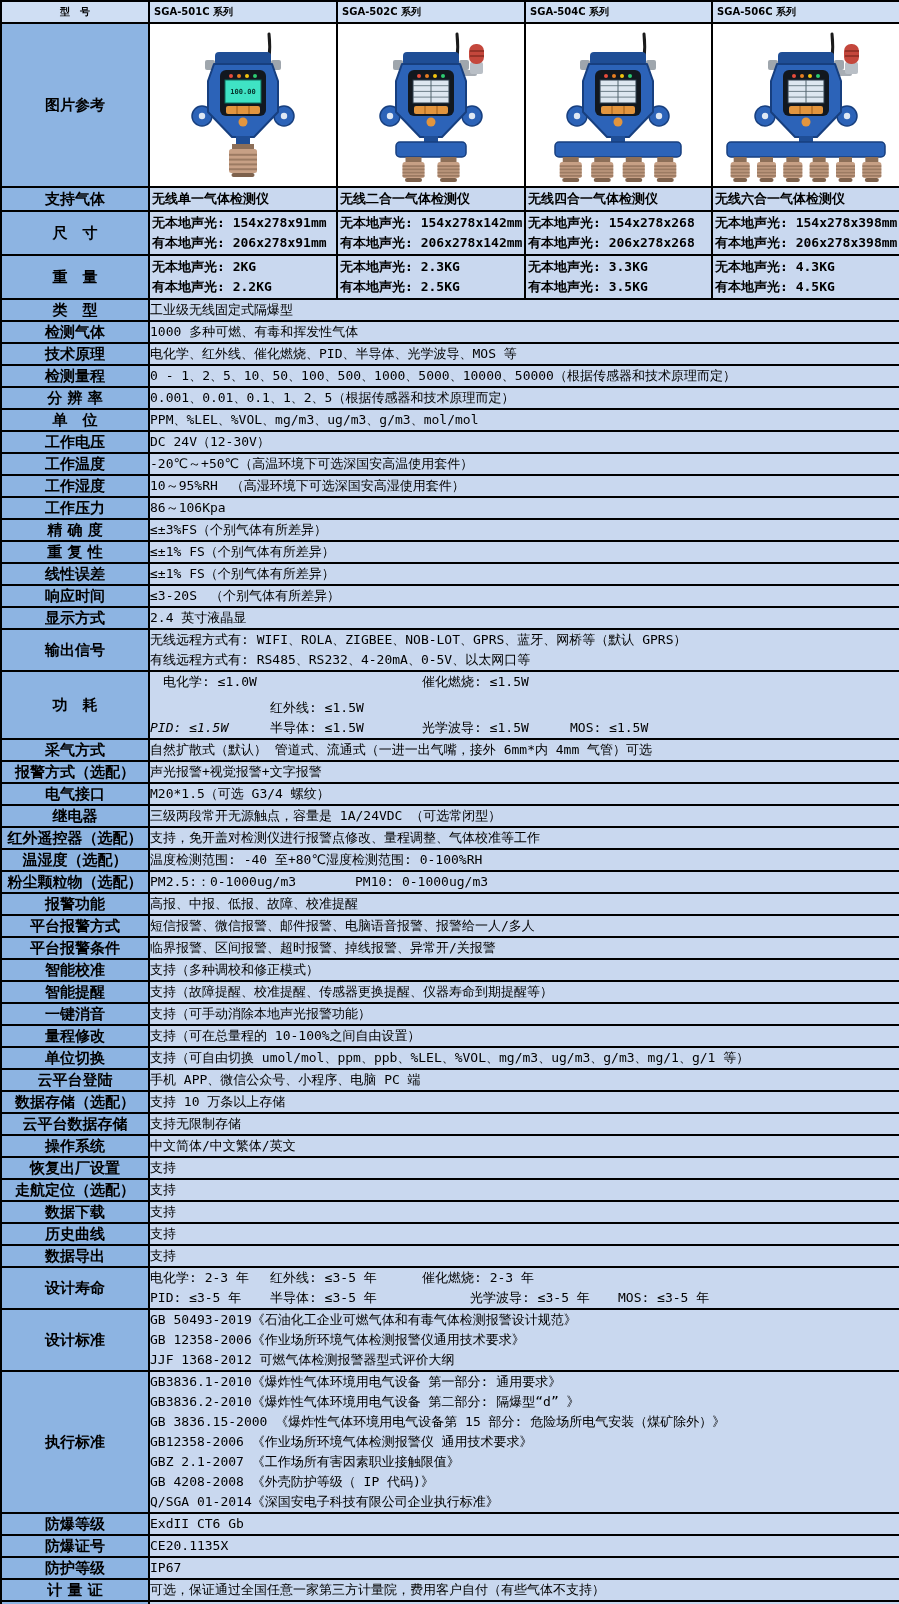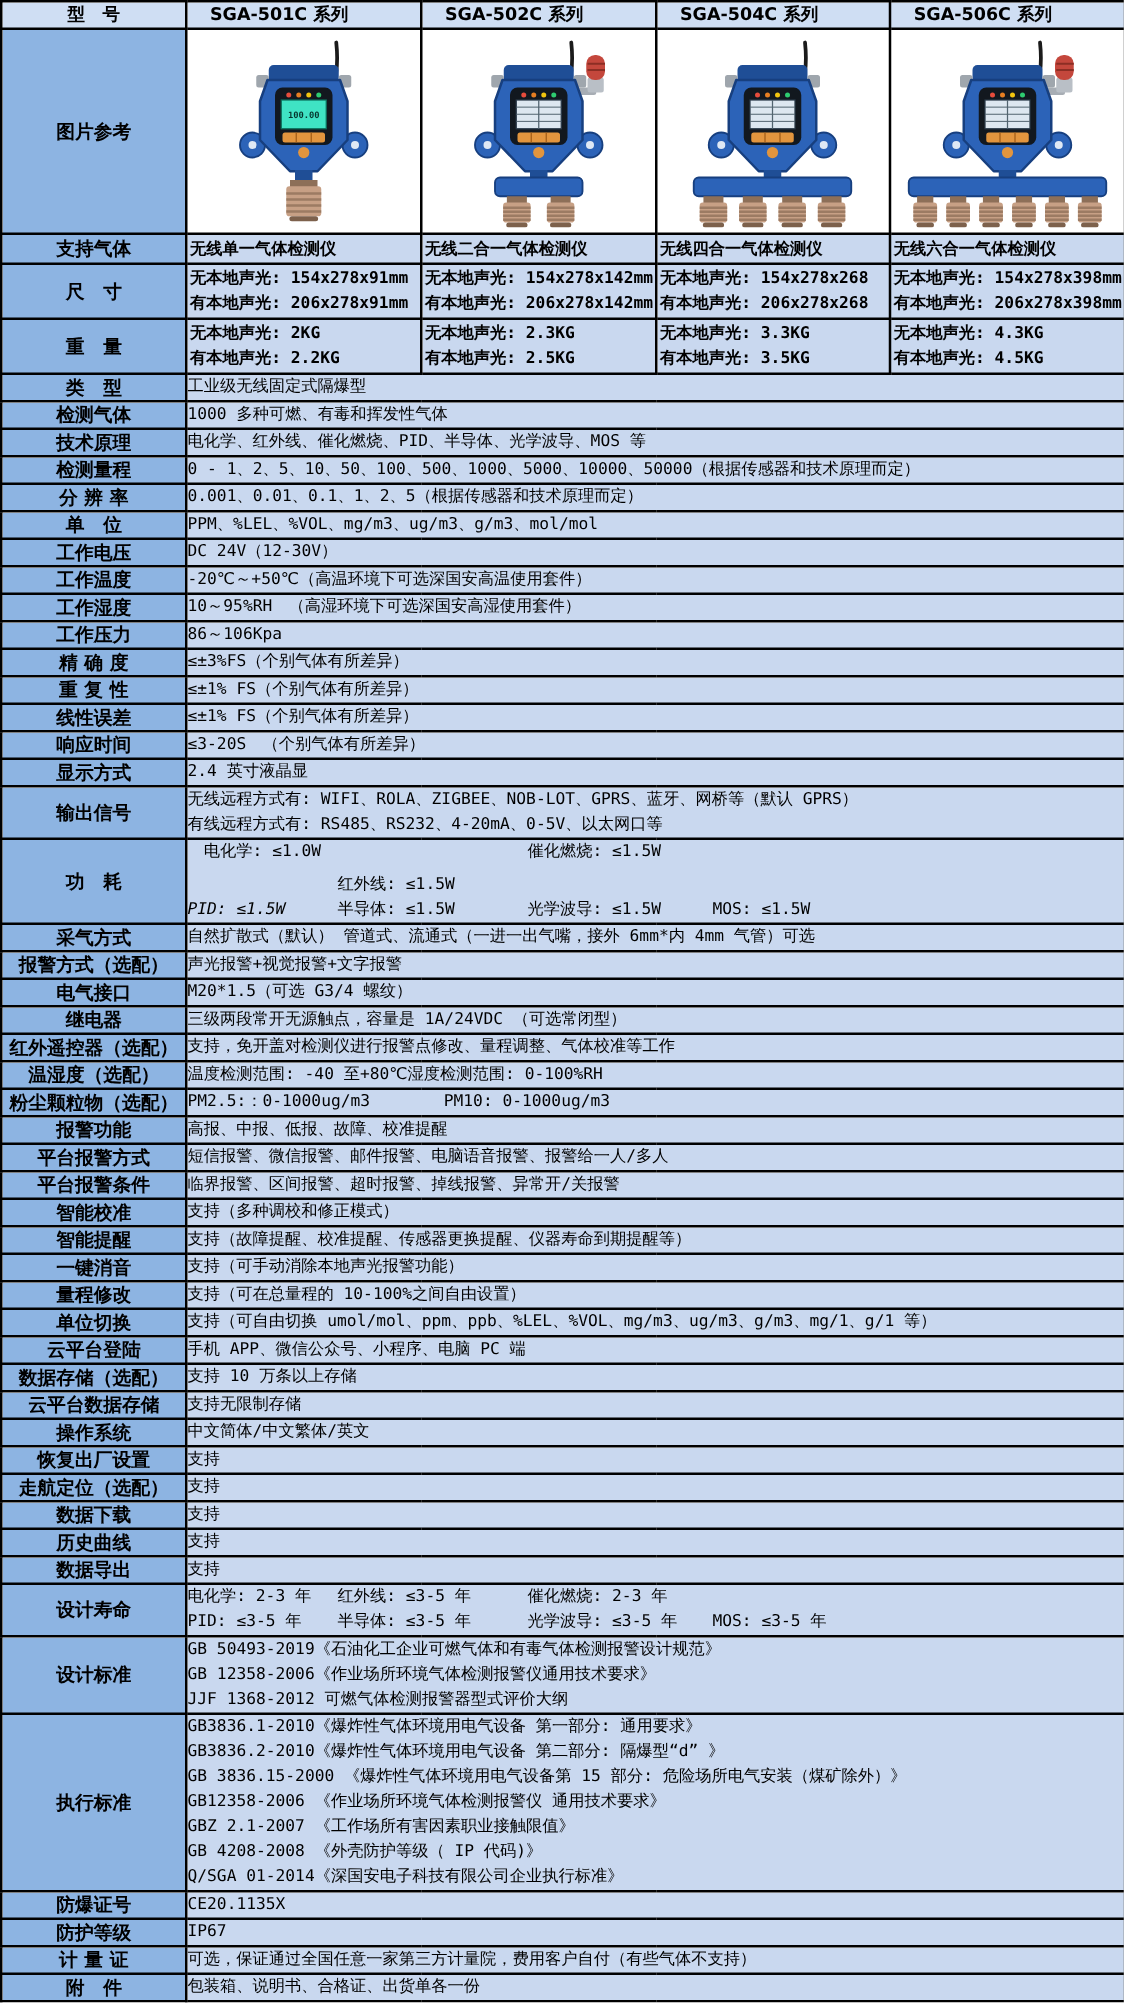--- a/index.html
+++ b/index.html
@@ -1,20 +1,20 @@
 <!DOCTYPE html>
 <html style="--label-bg: #8DB4E2; --value-bg: #C9D8EF; --header-bg: #CFDEF3; --border: #000000;"><head>
 <meta charset="utf-8">
 <style>
   html,body{margin:0;padding:0;background:#fff;}
   body{font-family:"DejaVu Sans","Liberation Sans",sans-serif;color:#000;}
   table{border-collapse:collapse;width:899px;table-layout:fixed;}
   td{border:2px solid var(--border,#000);overflow:hidden;vertical-align:middle;}
   .lbl{background:var(--label-bg,#8DB4E2);text-align:center;font-weight:bold;font-size:15px;padding:0 2px;white-space:nowrap;}
-  .hdr{background:var(--header-bg,#CFDEF3);font-weight:bold;font-size:14px;height:20px;padding:0 18px;white-space:nowrap;}
+  .hdr{background:var(--header-bg,#CFDEF3);font-weight:bold;font-size:10px;height:20px;padding:0 4px;white-space:nowrap;}
   .img-cell{background:#fff;height:159px;text-align:center;padding:0;}
   .cmp{background:var(--value-bg,#C9D8EF);text-align:left;font-size:13px;font-weight:bold;height:20px;padding:1px 2px;
        font-family:"DejaVu Sans Mono","DejaVu Sans",sans-serif;}
   .cline{line-height:20px;white-space:nowrap;}
   .val{background:var(--value-bg,#C9D8EF);font-size:13px;padding:0 0;text-align:left;
        font-family:"DejaVu Sans Mono","DejaVu Sans",sans-serif;}
   .val .line{line-height:20px;white-space:nowrap;}
   .val .seg{display:inline-block;vertical-align:top;}
   .single{height:20px;}
 </style>
@@ -544,21 +544,21 @@
       <tr>
         <td class="lbl">数据导出</td>
         <td class="val single" colspan="4">
           <div class="line">支持</div>
         </td>
       </tr>
       <tr>
         <td class="lbl">设计寿命</td>
         <td class="val" colspan="4">
           <div class="line"><span class="seg" style="min-width: 120px;">电化学: 2-3 年</span><span class="seg" style="min-width: 152px;">红外线: ≤3-5 年</span><span class="seg">催化燃烧: 2-3 年</span></div>
-          <div class="line"><span class="seg" style="min-width: 120px;">PID: ≤3-5 年</span><span class="seg" style="min-width: 152px;">半导体: ≤3-5 年</span><span class="seg" style="min-width: 148px;">光学波导: ≤3-5 年</span><span class="seg">MOS: ≤3-5 年</span></div>
+          <div class="line"><span class="seg" style="min-width: 120px;">PID: ≤3-5 年</span><span class="seg" style="min-width: 152px;">半导体: ≤3-5 年</span><span class="seg" style="min-width: 148px; margin-left: 48px;">光学波导: ≤3-5 年</span><span class="seg">MOS: ≤3-5 年</span></div>
         </td>
       </tr>
       <tr>
         <td class="lbl">设计标准</td>
         <td class="val" colspan="4">
           <div class="line">GB 50493-2019《石油化工企业可燃气体和有毒气体检测报警设计规范》</div>
           <div class="line">GB 12358-2006《作业场所环境气体检测报警仪通用技术要求》</div>
           <div class="line">JJF 1368-2012 可燃气体检测报警器型式评价大纲</div>
         </td>
       </tr>
@@ -568,20 +568,26 @@
           <div class="line">GB3836.1-2010《爆炸性气体环境用电气设备 第一部分: 通用要求》</div>
           <div class="line">GB3836.2-2010《爆炸性气体环境用电气设备 第二部分: 隔爆型“d” 》</div>
           <div class="line">GB 3836.15-2000 《爆炸性气体环境用电气设备第 15 部分: 危险场所电气安装（煤矿除外）》</div>
           <div class="line">GB12358-2006 《作业场所环境气体检测报警仪 通用技术要求》</div>
           <div class="line">GBZ 2.1-2007 《工作场所有害因素职业接触限值》</div>
           <div class="line">GB 4208-2008 《外壳防护等级（ IP 代码)》</div>
           <div class="line">Q/SGA 01-2014《深国安电子科技有限公司企业执行标准》</div>
         </td>
       </tr>
       <tr>
+        <td class="lbl">防爆等级</td>
+        <td class="val single" colspan="4">
+          <div class="line">ExdII CT6 Gb</div>
+        </td>
+      </tr>
+      <tr>
         <td class="lbl">防爆证号</td>
         <td class="val single" colspan="4">
           <div class="line">CE20.1135X</div>
         </td>
       </tr>
       <tr>
         <td class="lbl">防护等级</td>
         <td class="val single" colspan="4">
           <div class="line">IP67</div>
         </td>

